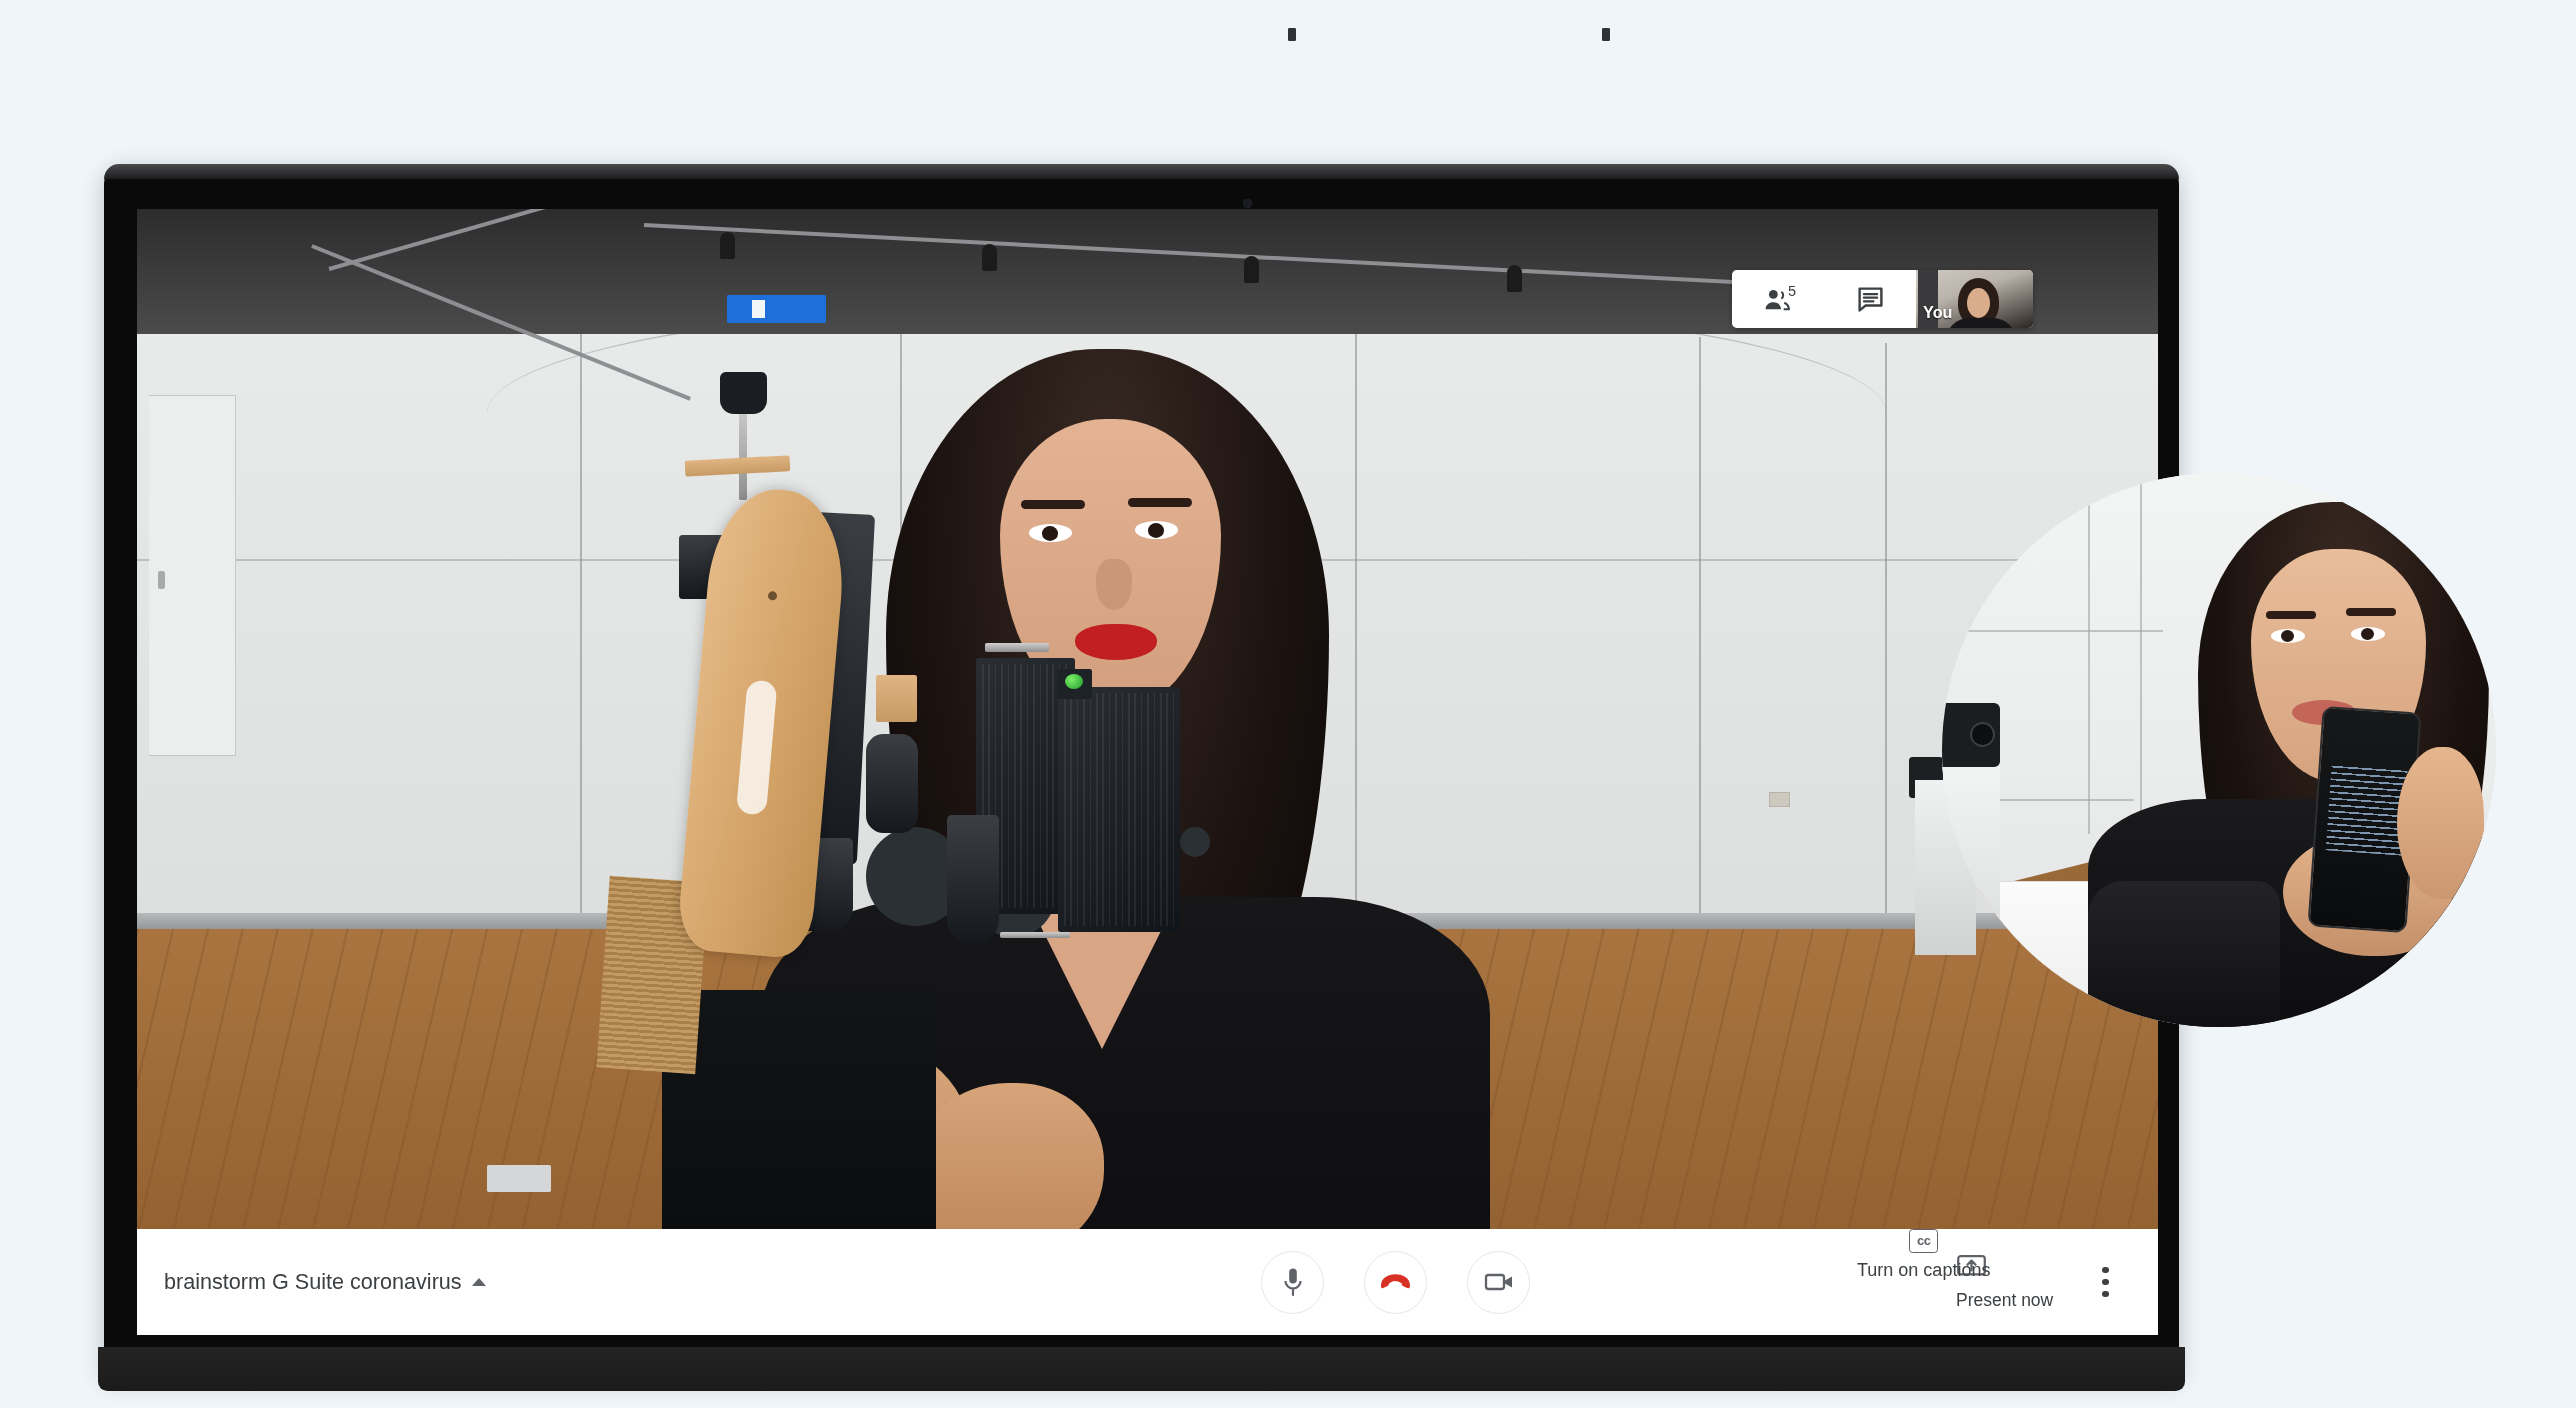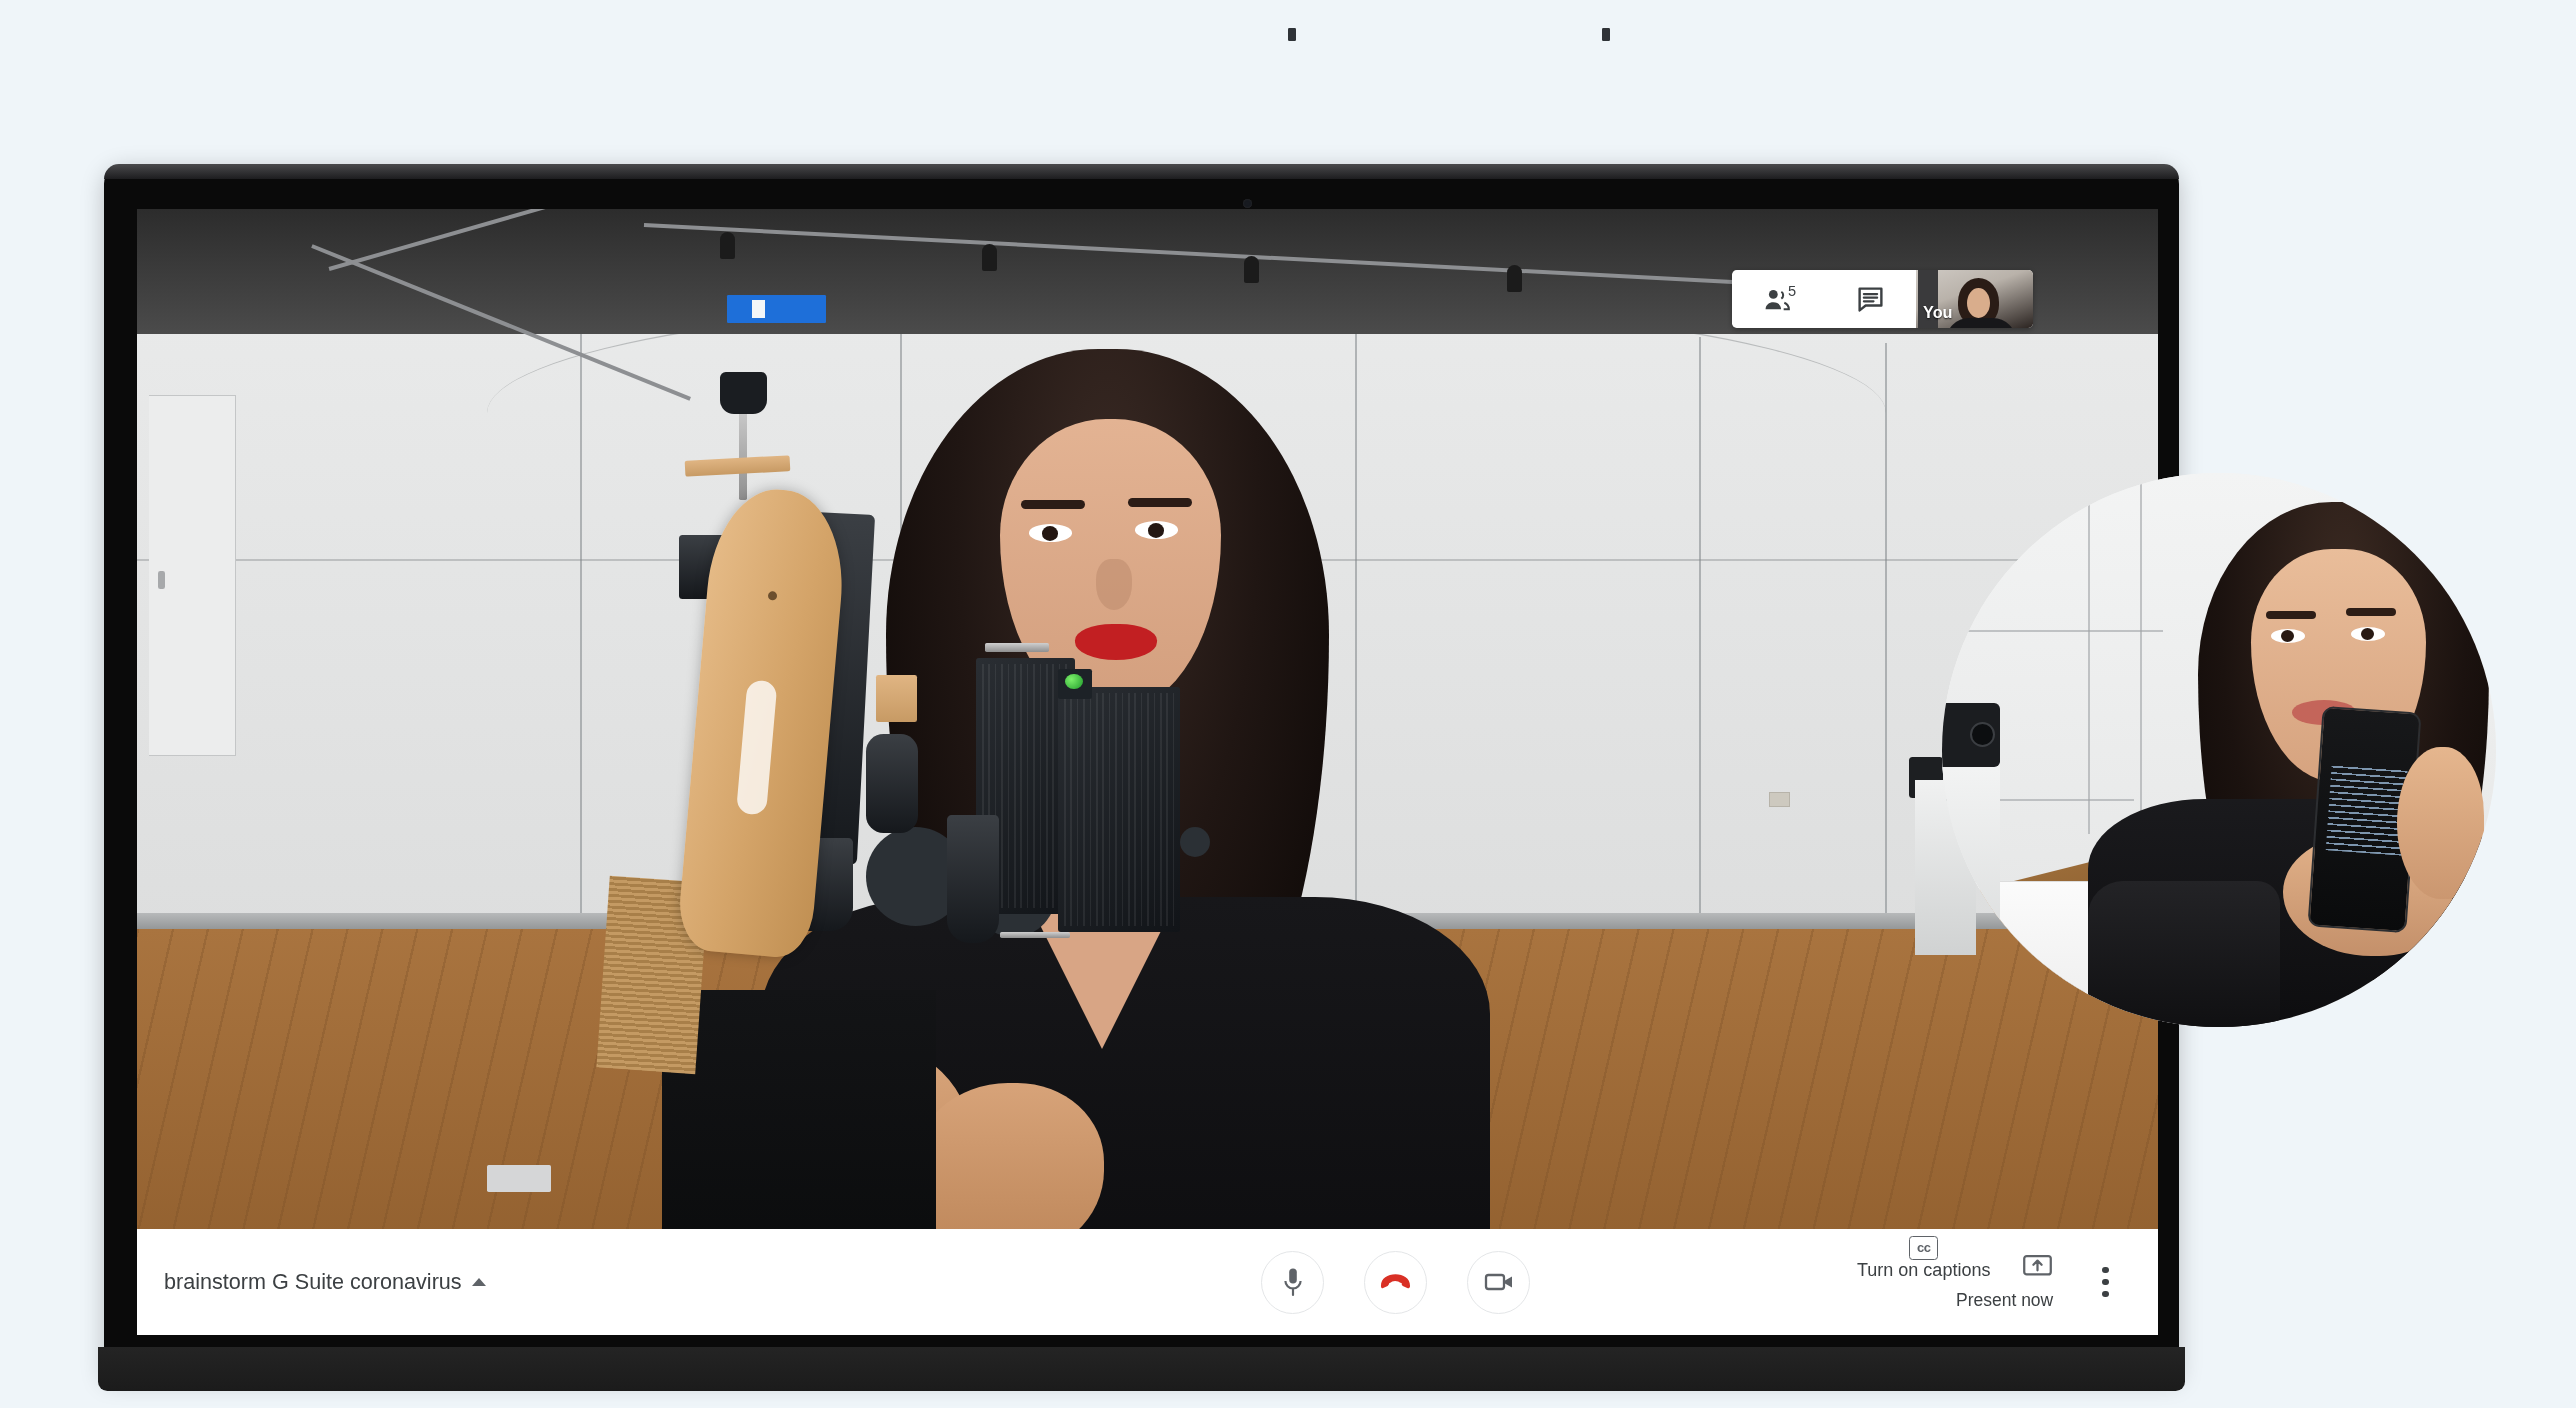--- a/index.html
+++ b/index.html
@@ -272,26 +272,26 @@
   }
   .cb-left { display:flex; align-items:center; gap:10.5px; padding-left:27px; width:699px; }
   .meet-title { font-size:21.6px; color:#3c4043; }
   .chev-up { width:0;height:0; border-left:7.6px solid transparent; border-right:7.6px solid transparent;
              border-bottom:8.2px solid #5f6368; cursor:pointer; }
   .cb-center { flex:1; display:flex; align-items:center; justify-content:center; gap:40px; }
   .round-btn { width:63px; height:63px; border-radius:50%; border:1.2px solid #e4e6e8;
                display:flex; align-items:center; justify-content:center; cursor:pointer;
                background:#fff; }
   .cb-right { display:flex; align-items:center; gap:41px; padding-right:41px; }
-  .cb-item { display:flex; flex-direction:column; align-items:flex-end; gap:13px; cursor:pointer; }
+  .cb-item { display:flex; flex-direction:column; align-items:flex-start; gap:13px; cursor:pointer; }
   .cb-item span { font-size:17.5px; color:#3c4043; }
   .kebab { display:flex; flex-direction:column; gap:5.8px; cursor:pointer; padding:8.2px; }
   .kebab i { width:6.4px; height:6.4px; border-radius:50%; background:#3c4043; display:block; }
   .cc-wrap { position:absolute; left:1720px; bottom:54px; display:flex;
-             flex-direction:column; align-items:center; cursor:pointer; }
+             flex-direction:column; align-items:center; gap:7px; cursor:pointer; }
   .cc-box { width:29px; height:24.5px; border:1.7px solid #5f6368; border-radius:3.5px;
             display:flex; align-items:center; justify-content:center;
             color:#5f6368; font-size:13px; font-weight:700; letter-spacing:-0.6px; }
   .cc-label { font-size:18px; color:#3c4043; }
 </style>
 </head>
 <body>
 
 <div class="top-mark" style="left:1288px; top:28px;"></div>
 <div class="top-mark" style="left:1602px; top:28px;"></div>

